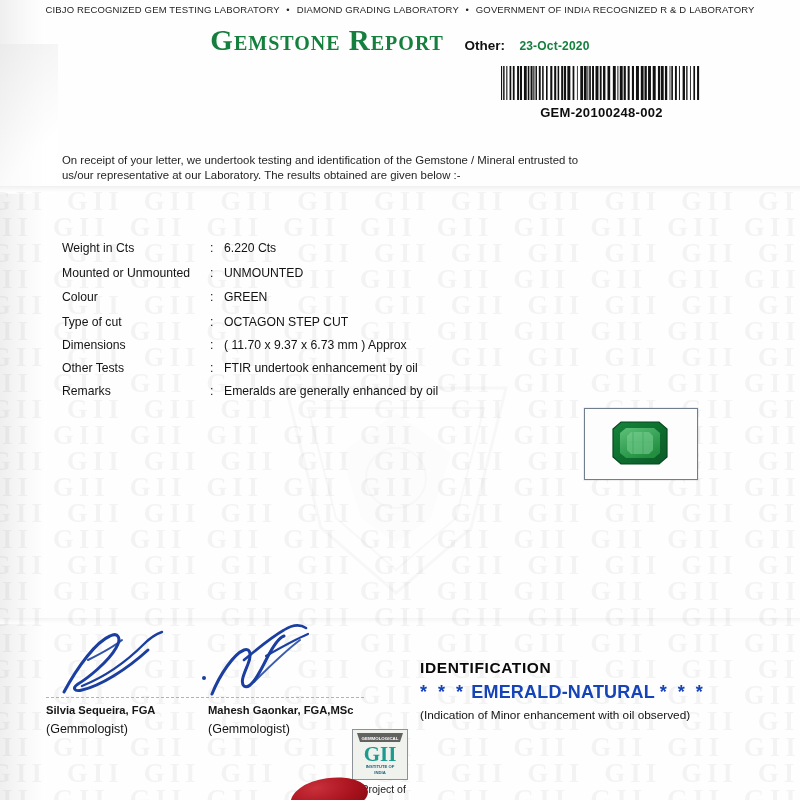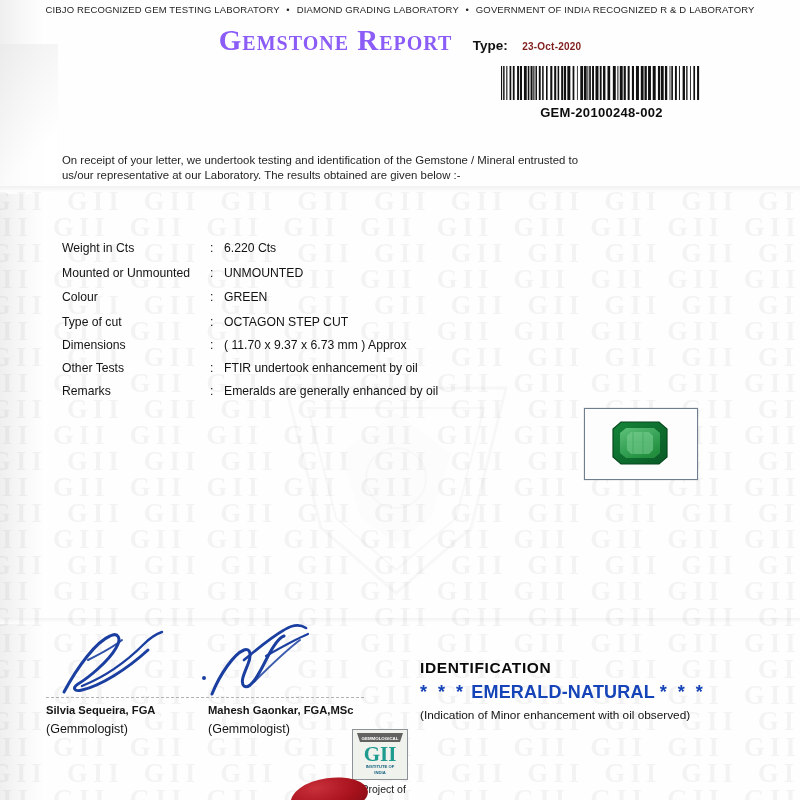--- a/index.html
+++ b/index.html
@@ -92,35 +92,35 @@
     left: 0; top: 24px;
     width: 800px;
     text-align: center;
     white-space: nowrap;
   }
   #report-title {
     font-family: "Liberation Serif", serif;
     font-size: 29px;
     font-weight: 700;
     font-variant: small-caps;
-    color: #8b5cf6;
+    color: #15803d;
     letter-spacing: 1px;
     vertical-align: baseline;
   }
   #date-label {
     font-size: 13.5px;
     font-weight: 600;
     color: #111;
     margin-left: 16px;
     vertical-align: baseline;
   }
   #date-value {
-    font-size: 10px;
+    font-size: 12px;
     font-weight: 800;
-    color: #7f1d1d;
+    color: #15803d;
     margin-left: 10px;
     letter-spacing: .2px;
     vertical-align: baseline;
   }
 
   
   #barcode-block {
     position: absolute;
     left: 499px; top: 66px;
     width: 205px;
@@ -327,21 +327,21 @@
   <div id="accred-line">
     <span>CIBJO RECOGNIZED GEM TESTING LABORATORY</span>
     <span class="sep-dot">•</span>
     <span>DIAMOND GRADING LABORATORY</span>
     <span class="sep-dot">•</span>
     <span>GOVERNMENT OF INDIA RECOGNIZED R &amp; D LABORATORY</span>
   </div>
 
   <div id="title-row">
     <span id="report-title">Gemstone Report</span>
-    <span id="date-label">Type:</span>
+    <span id="date-label">Other:</span>
     <span id="date-value">23-Oct-2020</span>
   </div>
 
   <div id="barcode-block">
     <svg id="barcode" viewBox="0 0 205 34" preserveAspectRatio="none">
       <g fill="#111" id="bars">
           <rect x="2.00" y="0" width="1.12" height="34"></rect>
           <rect x="4.14" y="0" width="1.43" height="34"></rect>
           <rect x="7.28" y="0" width="1.10" height="34"></rect>
           <rect x="10.55" y="0" width="1.72" height="34"></rect>

